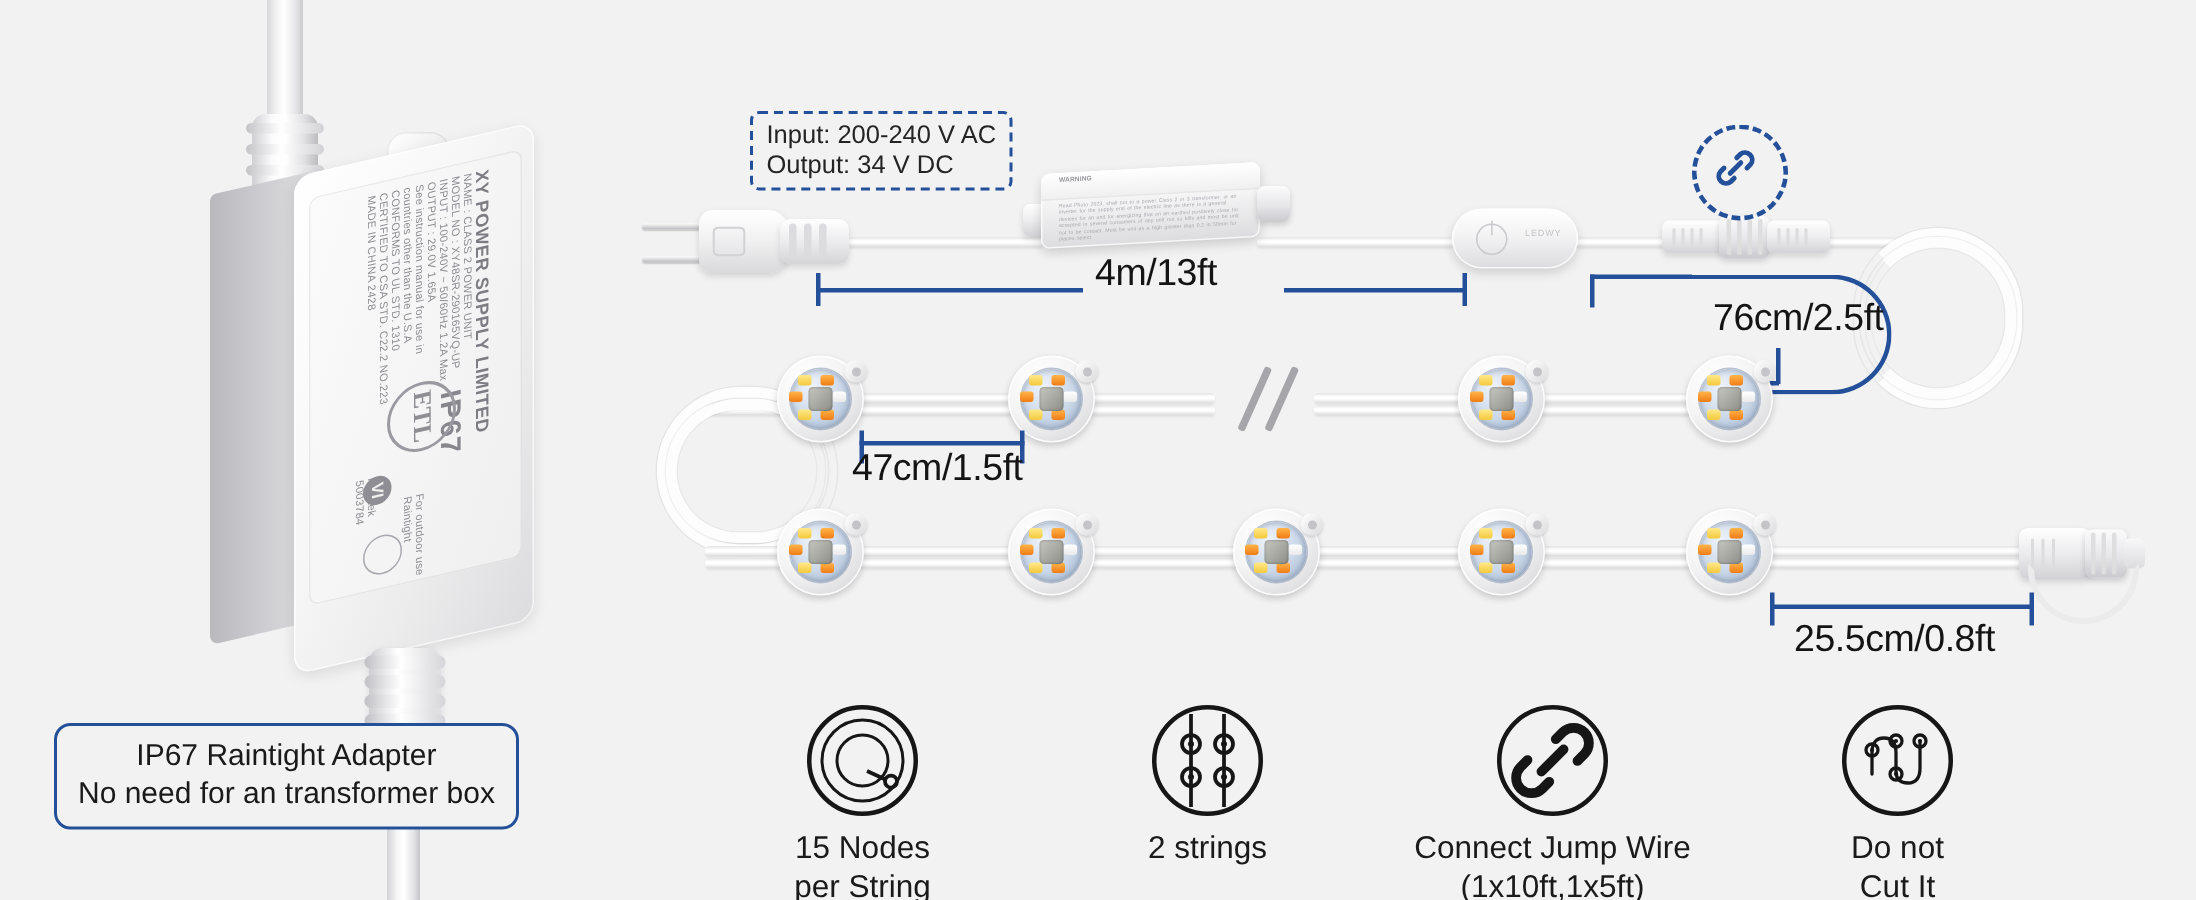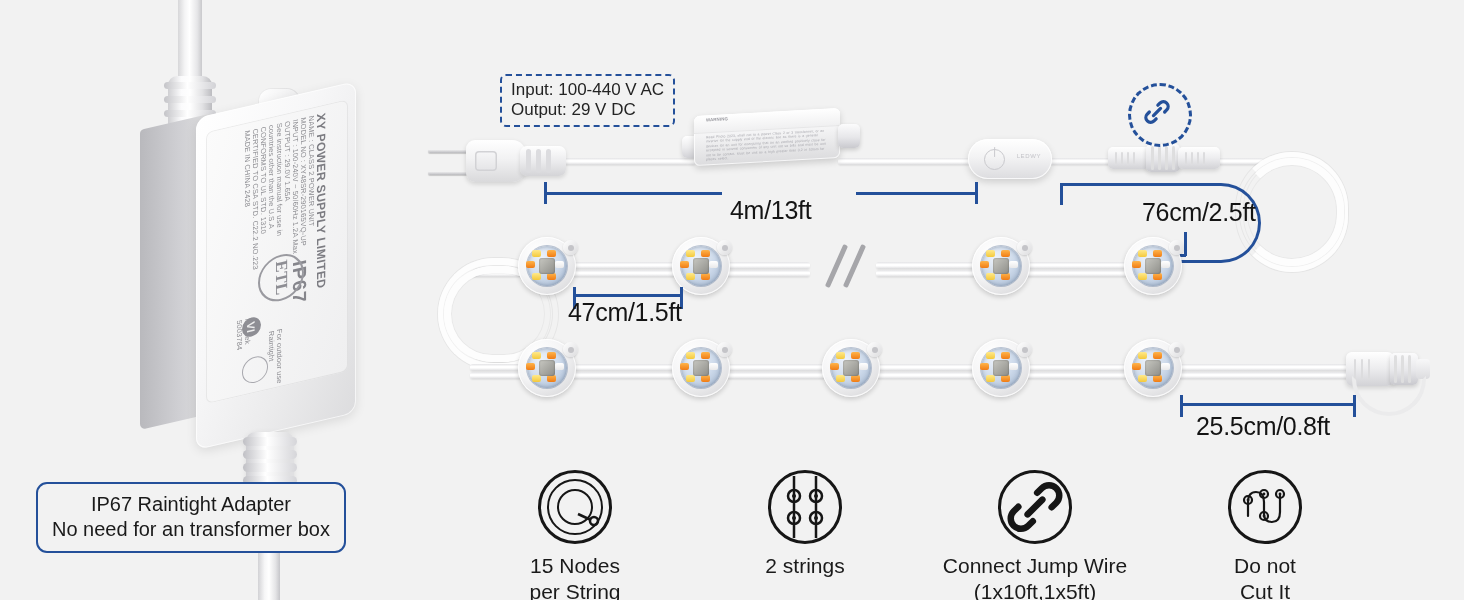--- a/index.html
+++ b/index.html
@@ -300,22 +300,22 @@
     </div>
     <div class="abs cable-bottom"></div>
 
     <div class="abs badge-box" style="left:36px;top:482px">
       <div>IP67 Raintight Adapter</div>
       <div>No need for an transformer box</div>
     </div>
   </div>
 
   <div class="abs callout" style="left:500px;top:74px">
-    <div>Input: 100-440 V AC</div>
-    <div>Output:  29  V DC</div>
+    <div>Input: 200-240 V AC</div>
+    <div>Output:  34  V DC</div>
   </div>
 
   <div class="abs wire wire-h" style="left:556px;top:158px;width:140px;"></div>
   <div class="abs wire wire-h" style="left:838px;top:158px;width:132px;"></div>
   <div class="abs wire wire-h" style="left:1050px;top:158px;width:66px;"></div>
   <div class="abs wire wire-h" style="left:1196px;top:158px;width:68px;"></div>
 
   <div class="abs" style="left:428px;top:140px;">
     <div class="abs prong" style="left:0px;top:9px;width:42px;"></div>
     <div class="abs prong" style="left:0px;top:31px;width:42px;"></div>
@@ -375,21 +375,21 @@
         <path d="M11.4 16.8 l-1.6 1.6 a3.4 3.4 0 0 1 -4.8 -4.8 l1.6 -1.6"></path>
       </g>
     </svg>
   </div>
 
   <div class="abs uwire" style="left:1236px;top:152px;width:112px;height:120px;border-left-color:transparent;"></div>
   <div class="abs uwire" style="left:1240px;top:158px;width:104px;height:108px;border-left-color:transparent;"></div>
 
   <div class="abs dimline dim-v" style="left:544px;top:182px;height:22px;"></div>
   <div class="abs dimline dim-h" style="left:544px;top:192px;width:178px;"></div>
-  <div class="abs dim-label" style="left:730px;top:196px;">4m/13ft</div>
+  <div class="abs dim-label" style="left:730px;top:168px;">4m/13ft</div>
   <div class="abs dimline dim-h" style="left:856px;top:192px;width:122px;"></div>
   <div class="abs dimline dim-v" style="left:975px;top:182px;height:22px;"></div>
 
   <div class="abs dimline dim-v" style="left:1060px;top:183px;height:22px;"></div>
   <div class="abs dimline dim-h" style="left:1060px;top:183px;width:68px;"></div>
   <div class="abs" style="left:1128px;top:183px;width:130px;height:74px;border:3px solid #24509a;border-left:none;border-radius:0 40px 40px 0;"></div>
   <div class="abs dimline dim-h" style="left:1128px;top:254px;width:58px;"></div>
   <div class="abs dimline dim-v" style="left:1184px;top:232px;height:24px;"></div>
   <div class="abs dim-label" style="left:1142px;top:198px;">76cm/2.5ft</div>
 

